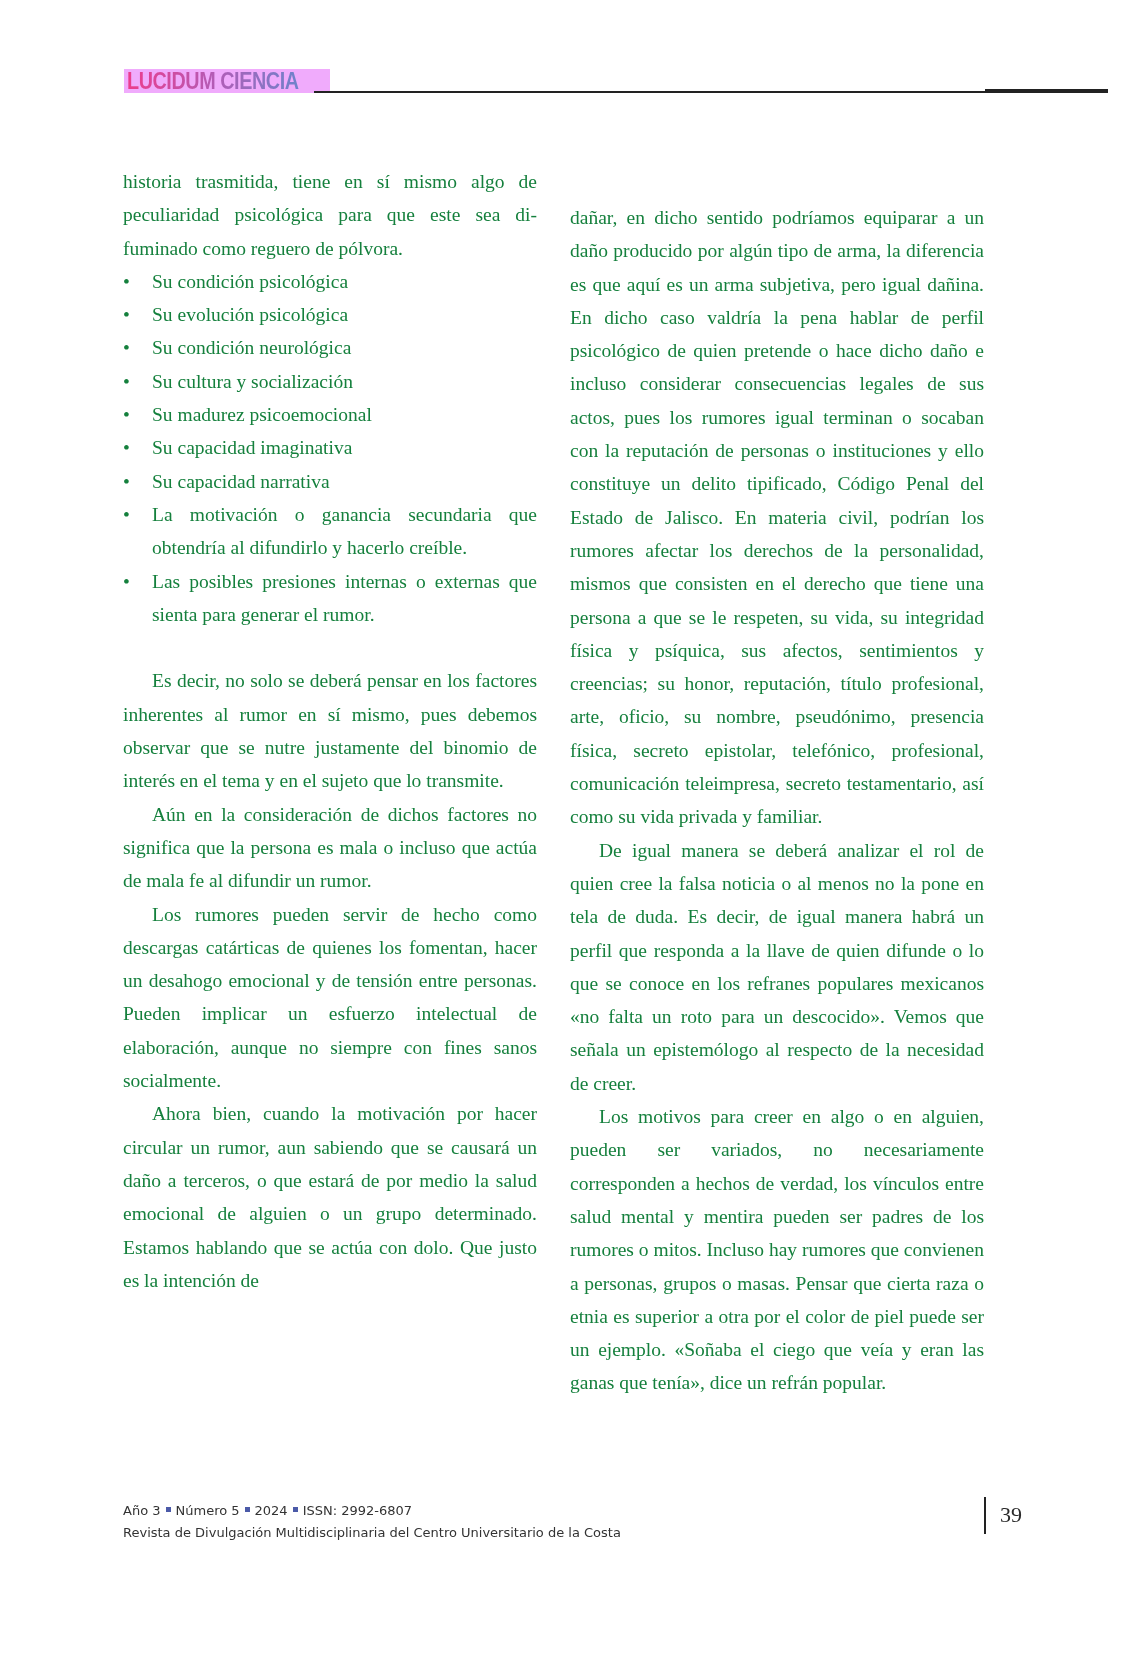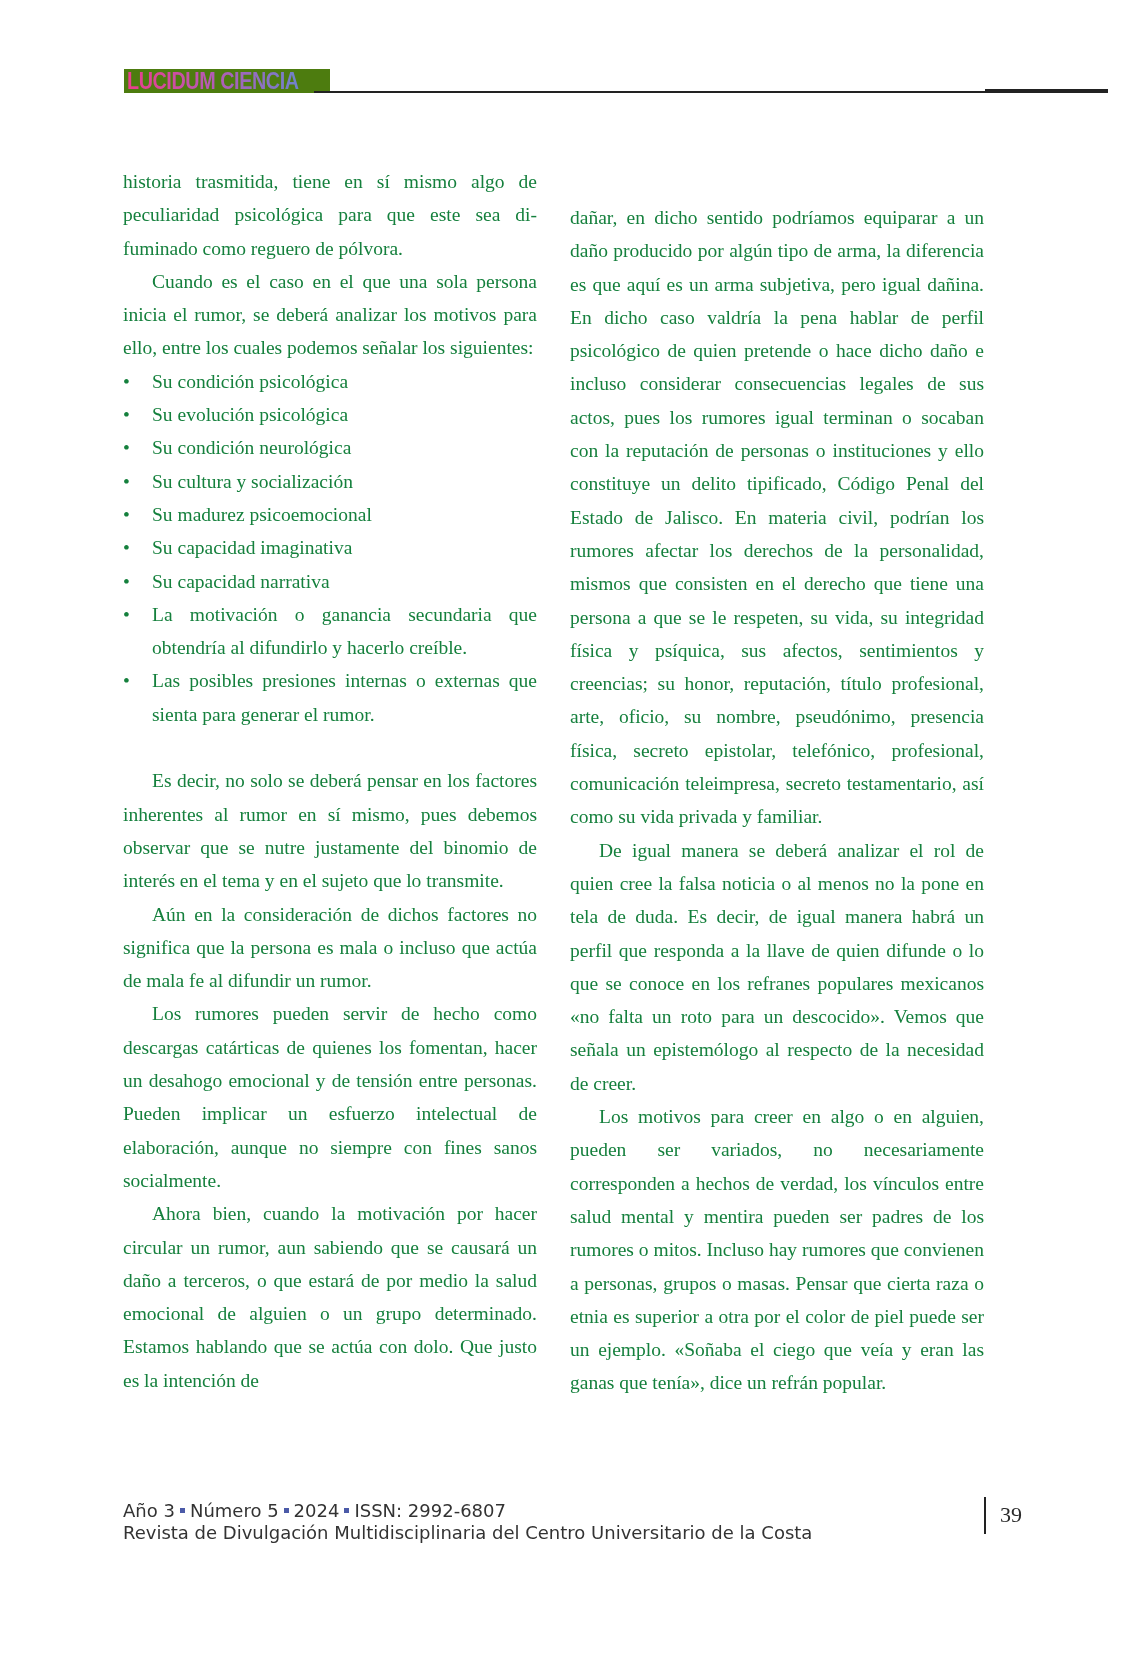--- a/index.html
+++ b/index.html
@@ -1,19 +1,19 @@
 <!DOCTYPE html>
 <html><head>
 <meta charset="utf-8">
 <style>
   html, body { margin: 0; padding: 0; background: #ffffff; }
   body { width: 1123px; height: 1654px; position: relative; overflow: hidden; }
   .header-box {
     position: absolute; left: 124px; top: 69px; height: 24px; padding: 0 3px;
-    background: #4d7c0f; display: flex; align-items: center;
+    background: #f0abfc; display: flex; align-items: center;
   }
   .header-title {
     font-family: "Liberation Sans", sans-serif; font-weight: bold; font-size: 23px;
     letter-spacing: -0.5px; line-height: 24px;
     background: linear-gradient(90deg, #ec3d8c 0%, #b45bb5 50%, #6f83cb 100%);
     -webkit-background-clip: text; background-clip: text; color: transparent;
     transform: scaleX(0.86); transform-origin: left center; display: inline-block;
     white-space: nowrap;
   }
   .header-rule { position: absolute; left: 314px; top: 91px; width: 672px; height: 2px; background: #222; }
@@ -28,41 +28,40 @@
   .col-right { left: 570px; margin-top: 36px; }
   .column p { margin: 0; }
   .column p.indent { text-indent: 29px; }
   .column p.spacer { height: 33.3px; }
   .bullets { list-style: none; margin: 0; padding: 0; }
   .bullets li { position: relative; padding-left: 29px; }
   .bullets li .bullet { position: absolute; left: 0; top: 0; }
 
   .footer {
     position: absolute; left: 123px; top: 1500px;
-    font-family: "DejaVu Sans", sans-serif; font-size: 18px; line-height: 22px; color: #333;
+    font-family: "DejaVu Sans", sans-serif; font-size: 13px; line-height: 22px; color: #333;
   }
   .footer .sq { display: inline-block; width: 5px; height: 5px; background: #4b5aa8; margin: 0 5px; vertical-align: middle; position: relative; top: -2px; }
   .page-bar { position: absolute; left: 984px; top: 1497px; width: 2px; height: 37px; background: #222; }
   .page-number {
     position: absolute; left: 1000px; top: 1502px;
     font-family: "Liberation Serif", serif; font-size: 22px; color: #2a2a2a;
   }
 </style>
 </head>
 <body>
 
 <div class="header-box">
   <span class="header-title">LUCIDUM CIENCIA</span>
 </div>
 <div class="header-rule"></div>
 <div class="header-rule-thick"></div>
 
 <div class="column col-left">
   <p>historia trasmitida, tiene en sí mismo algo de peculiaridad psicológica para que este sea di­fuminado como reguero de pólvora.</p>
-  <p class="indent">Cuando es el caso en el que una sola perso­na inicia el rumor, se deberá analizar los moti­vos para ello, entre los cuales podemos señalar los siguientes:</p>
   <ul class="bullets">
     <li><span class="bullet">•</span><span>Su condición psicológica</span></li>
     <li><span class="bullet">•</span><span>Su evolución psicológica</span></li>
     <li><span class="bullet">•</span><span>Su condición neurológica</span></li>
     <li><span class="bullet">•</span><span>Su cultura y socialización</span></li>
     <li><span class="bullet">•</span><span>Su madurez psicoemocional</span></li>
     <li><span class="bullet">•</span><span>Su capacidad imaginativa</span></li>
     <li><span class="bullet">•</span><span>Su capacidad narrativa</span></li>
     <li><span class="bullet">•</span><span>La motivación o ganancia secundaria que obtendría al difundirlo y hacerlo creíble.</span></li>
     <li><span class="bullet">•</span><span>Las posibles presiones internas o externas que sienta para generar el rumor.</span></li>

